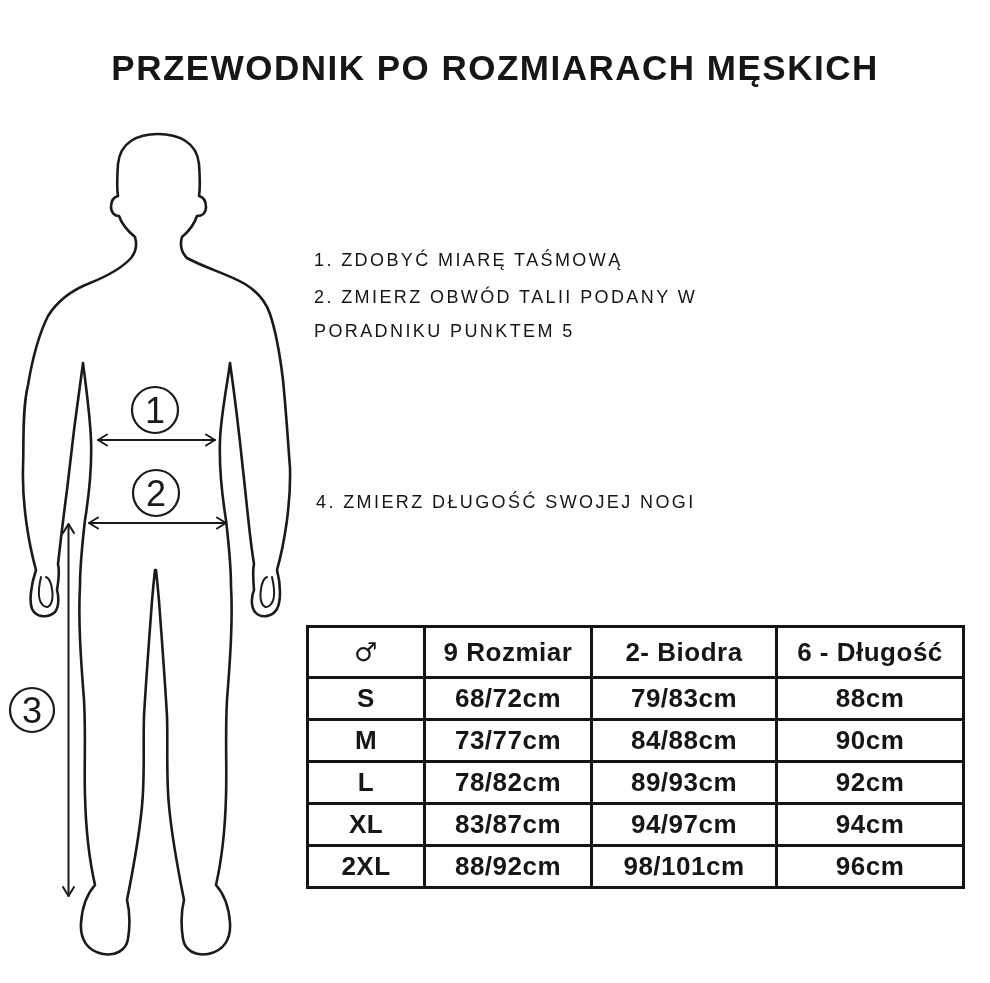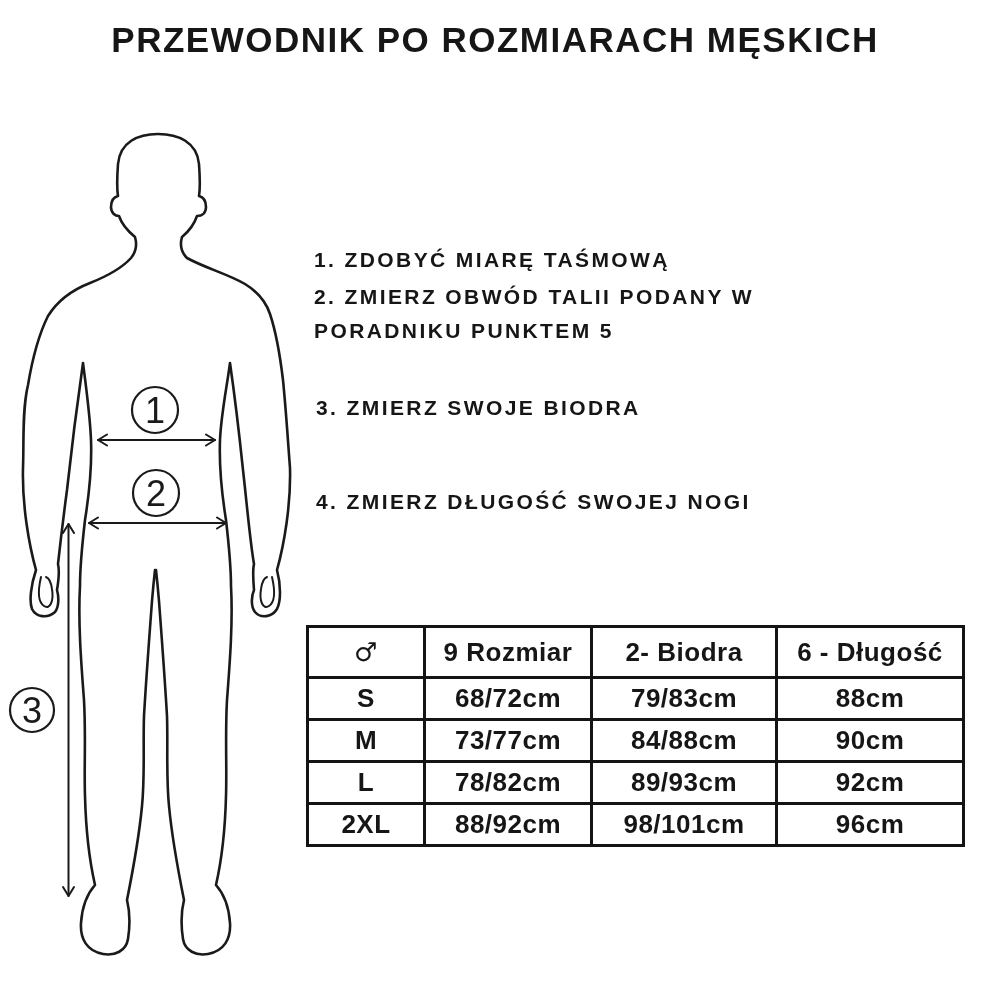--- a/index.html
+++ b/index.html
@@ -2,31 +2,31 @@
 <html><head>
 <meta charset="utf-8">
 <style>
   html,body{margin:0;padding:0}
   body{
     width:990px;height:983px;position:relative;overflow:hidden;
     background:#ffffff;color:#161616;
     font-family:"Liberation Sans",sans-serif;
   }
   .title{
-    position:absolute;top:20px;left:0;width:990px;margin:0;
+    position:absolute;top:48px;left:0;width:990px;margin:0;
     text-align:center;font-size:35px;font-weight:700;letter-spacing:1.5px;
     white-space:nowrap;
   }
   .figure{position:absolute;left:0;top:100px}
   .outline{fill:none;stroke:#1a1a1a;stroke-width:2.6;stroke-linejoin:round;stroke-linecap:round}
   .thin{fill:none;stroke:#1a1a1a;stroke-width:2;stroke-linejoin:round;stroke-linecap:round}
   .marker-circle{fill:none;stroke:#1a1a1a;stroke-width:2.2}
   .marker-num{font-family:"Liberation Sans",sans-serif;font-size:36px;fill:#1a1a1a;text-anchor:middle}
   .instr{
-    position:absolute;font-size:21px;font-weight:700;letter-spacing:2.4px;
+    position:absolute;font-size:18px;font-weight:400;letter-spacing:2.4px;
     line-height:34px;white-space:nowrap;
   }
   .instr span{display:block}
   #instr-1{left:314px;top:243px}
   #instr-2{left:314px;top:280px}
   #instr-3{left:316px;top:391px}
   #instr-4{left:316px;top:485px}
   .size-table{
     position:absolute;left:306px;top:625px;width:656px;
     border-collapse:collapse;table-layout:fixed;
@@ -115,21 +115,20 @@
   <section>
     <div class="instr" id="instr-1">
       <span>1. ZDOBYĆ MIARĘ TAŚMOWĄ</span>
       <span></span>
     </div>
     <div class="instr" id="instr-2">
       <span>2. ZMIERZ OBWÓD TALII PODANY W</span>
       <span>PORADNIKU PUNKTEM 5</span>
     </div>
     <div class="instr" id="instr-3">
-      <span>3. ZMIERZ SWOJE BIODRA</span>
     </div>
     <div class="instr" id="instr-4">
       <span>4. ZMIERZ DŁUGOŚĆ SWOJEJ NOGI</span>
     </div>
   </section>
 
   <table class="size-table">
     <colgroup>
       <col style="width:117px">
         <col style="width:167px">
@@ -157,20 +156,26 @@
         <td>84/88cm</td>
         <td>90cm</td>
       </tr>
       <tr>
         <th>L</th>
         <td>78/82cm</td>
         <td>89/93cm</td>
         <td>92cm</td>
       </tr>
       <tr>
+        <th>XL</th>
+        <td>83/87cm</td>
+        <td>94/97cm</td>
+        <td>94cm</td>
+      </tr>
+      <tr>
         <th>2XL</th>
         <td>88/92cm</td>
         <td>98/101cm</td>
         <td>96cm</td>
       </tr>
     </tbody>
   </table>
 
 </main>
 

